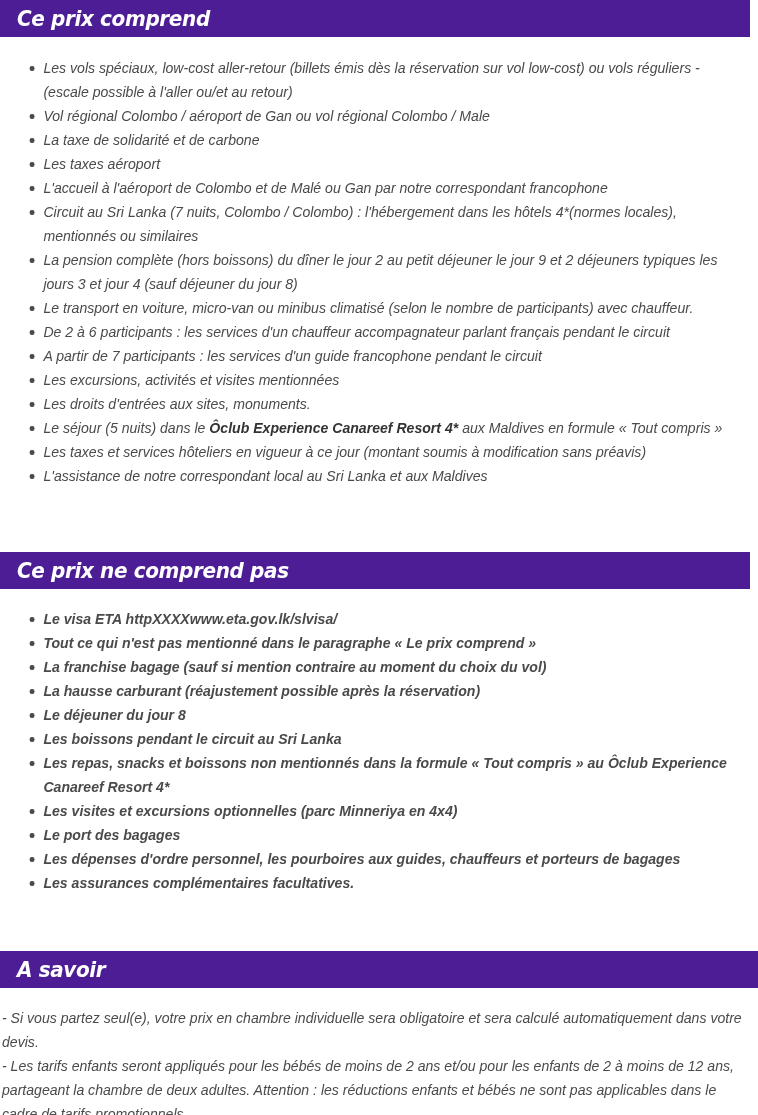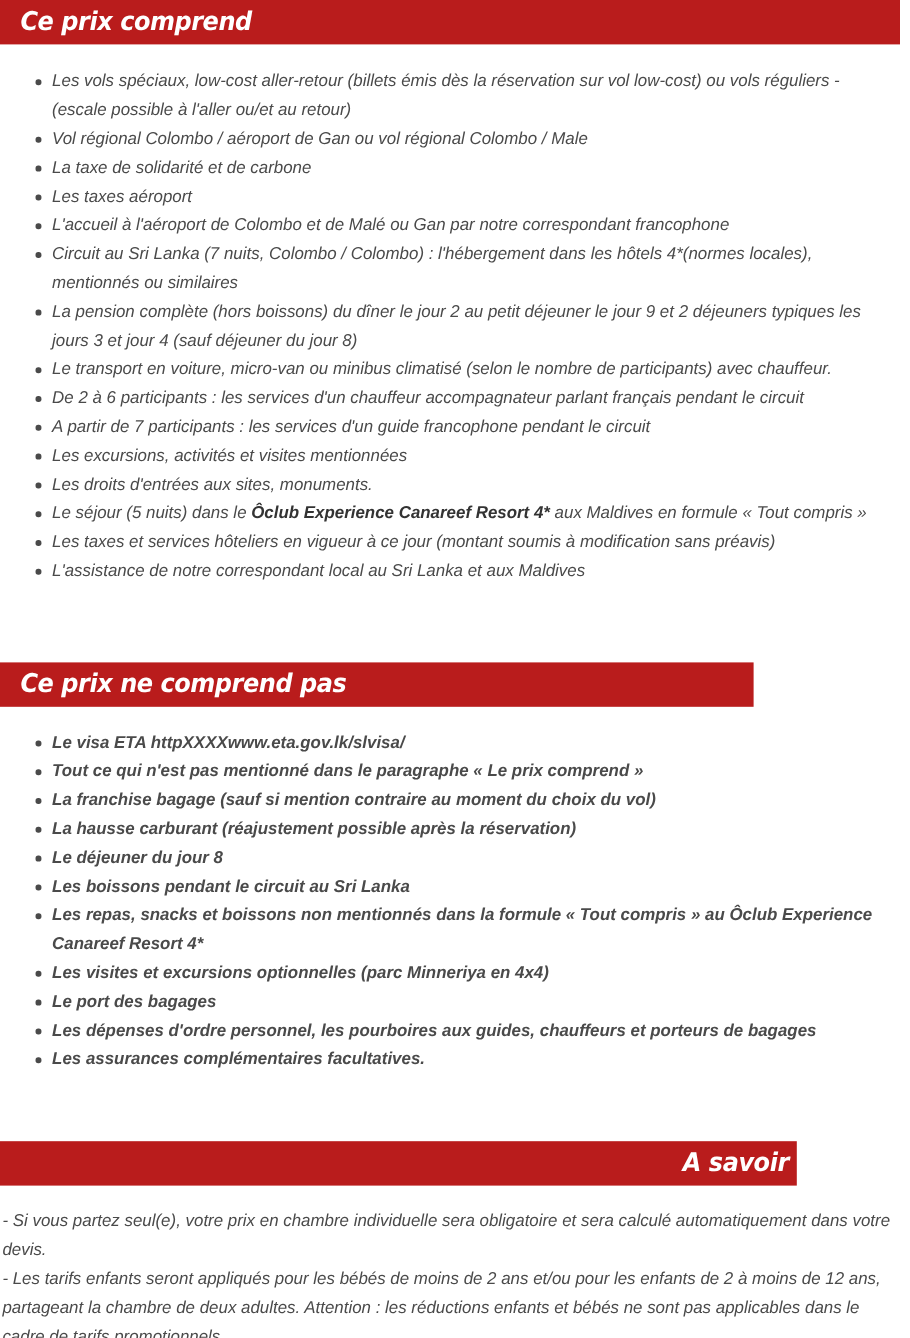--- a/index.html
+++ b/index.html
@@ -12,30 +12,30 @@
     min-height: 1115px;
     font-family: "Liberation Sans", sans-serif;
     color: #4a4a4a;
     -webkit-font-smoothing: antialiased;
   }
   .page {
     position: relative;
     width: 758px;
   }
   .section-bar {
-    background: #b91c1c;
+    background: #4c1d95;
     height: 37px;
     display: flex;
     align-items: center;
     width: 750px;
     box-sizing: border-box;
     padding-left: 17px;
   }
-  .section-bar.second { width: 628px; }
-  .section-bar.third  { width: 664px; justify-content: flex-end; }
+  .section-bar.second { width: 750px; }
+  .section-bar.third  { width: 758px; }
   .section-title {
     color: #ffffff;
     font-family: "DejaVu Sans", sans-serif;
     font-style: italic;
     font-weight: bold;
     font-size: 21.5px;
     letter-spacing: -0.4px;
     line-height: 1;
     transform: scaleX(0.93);
     transform-origin: left center;

